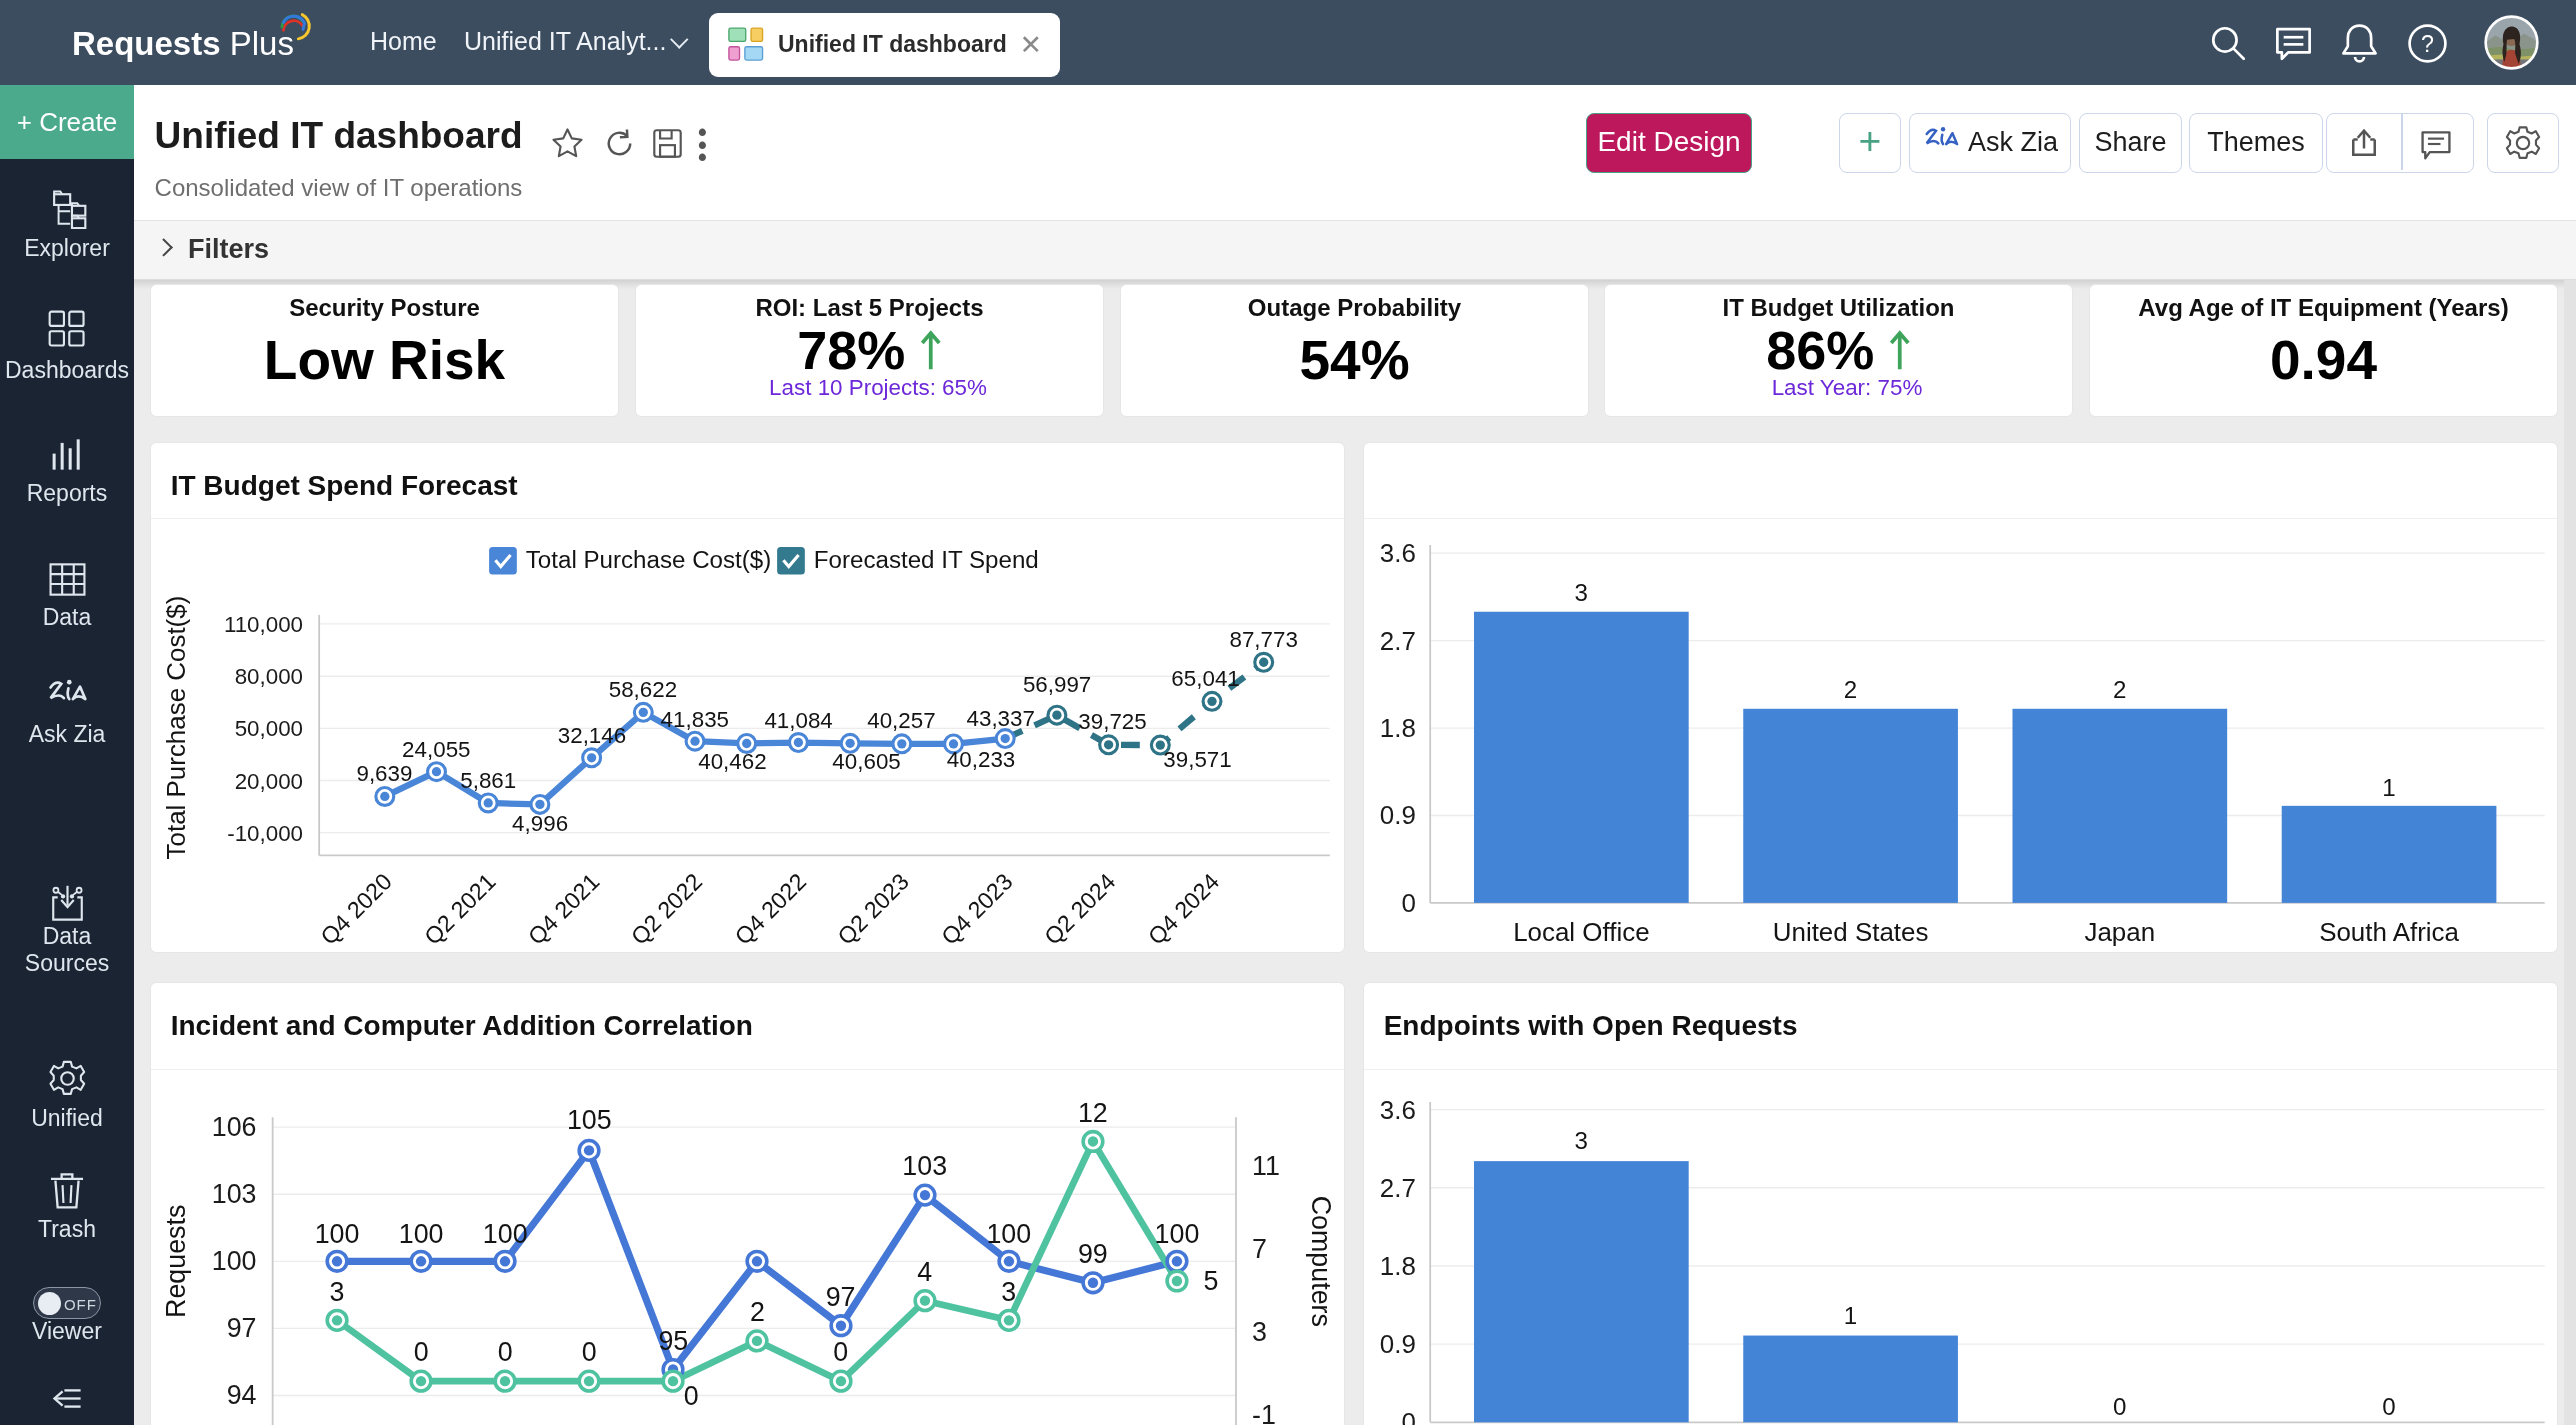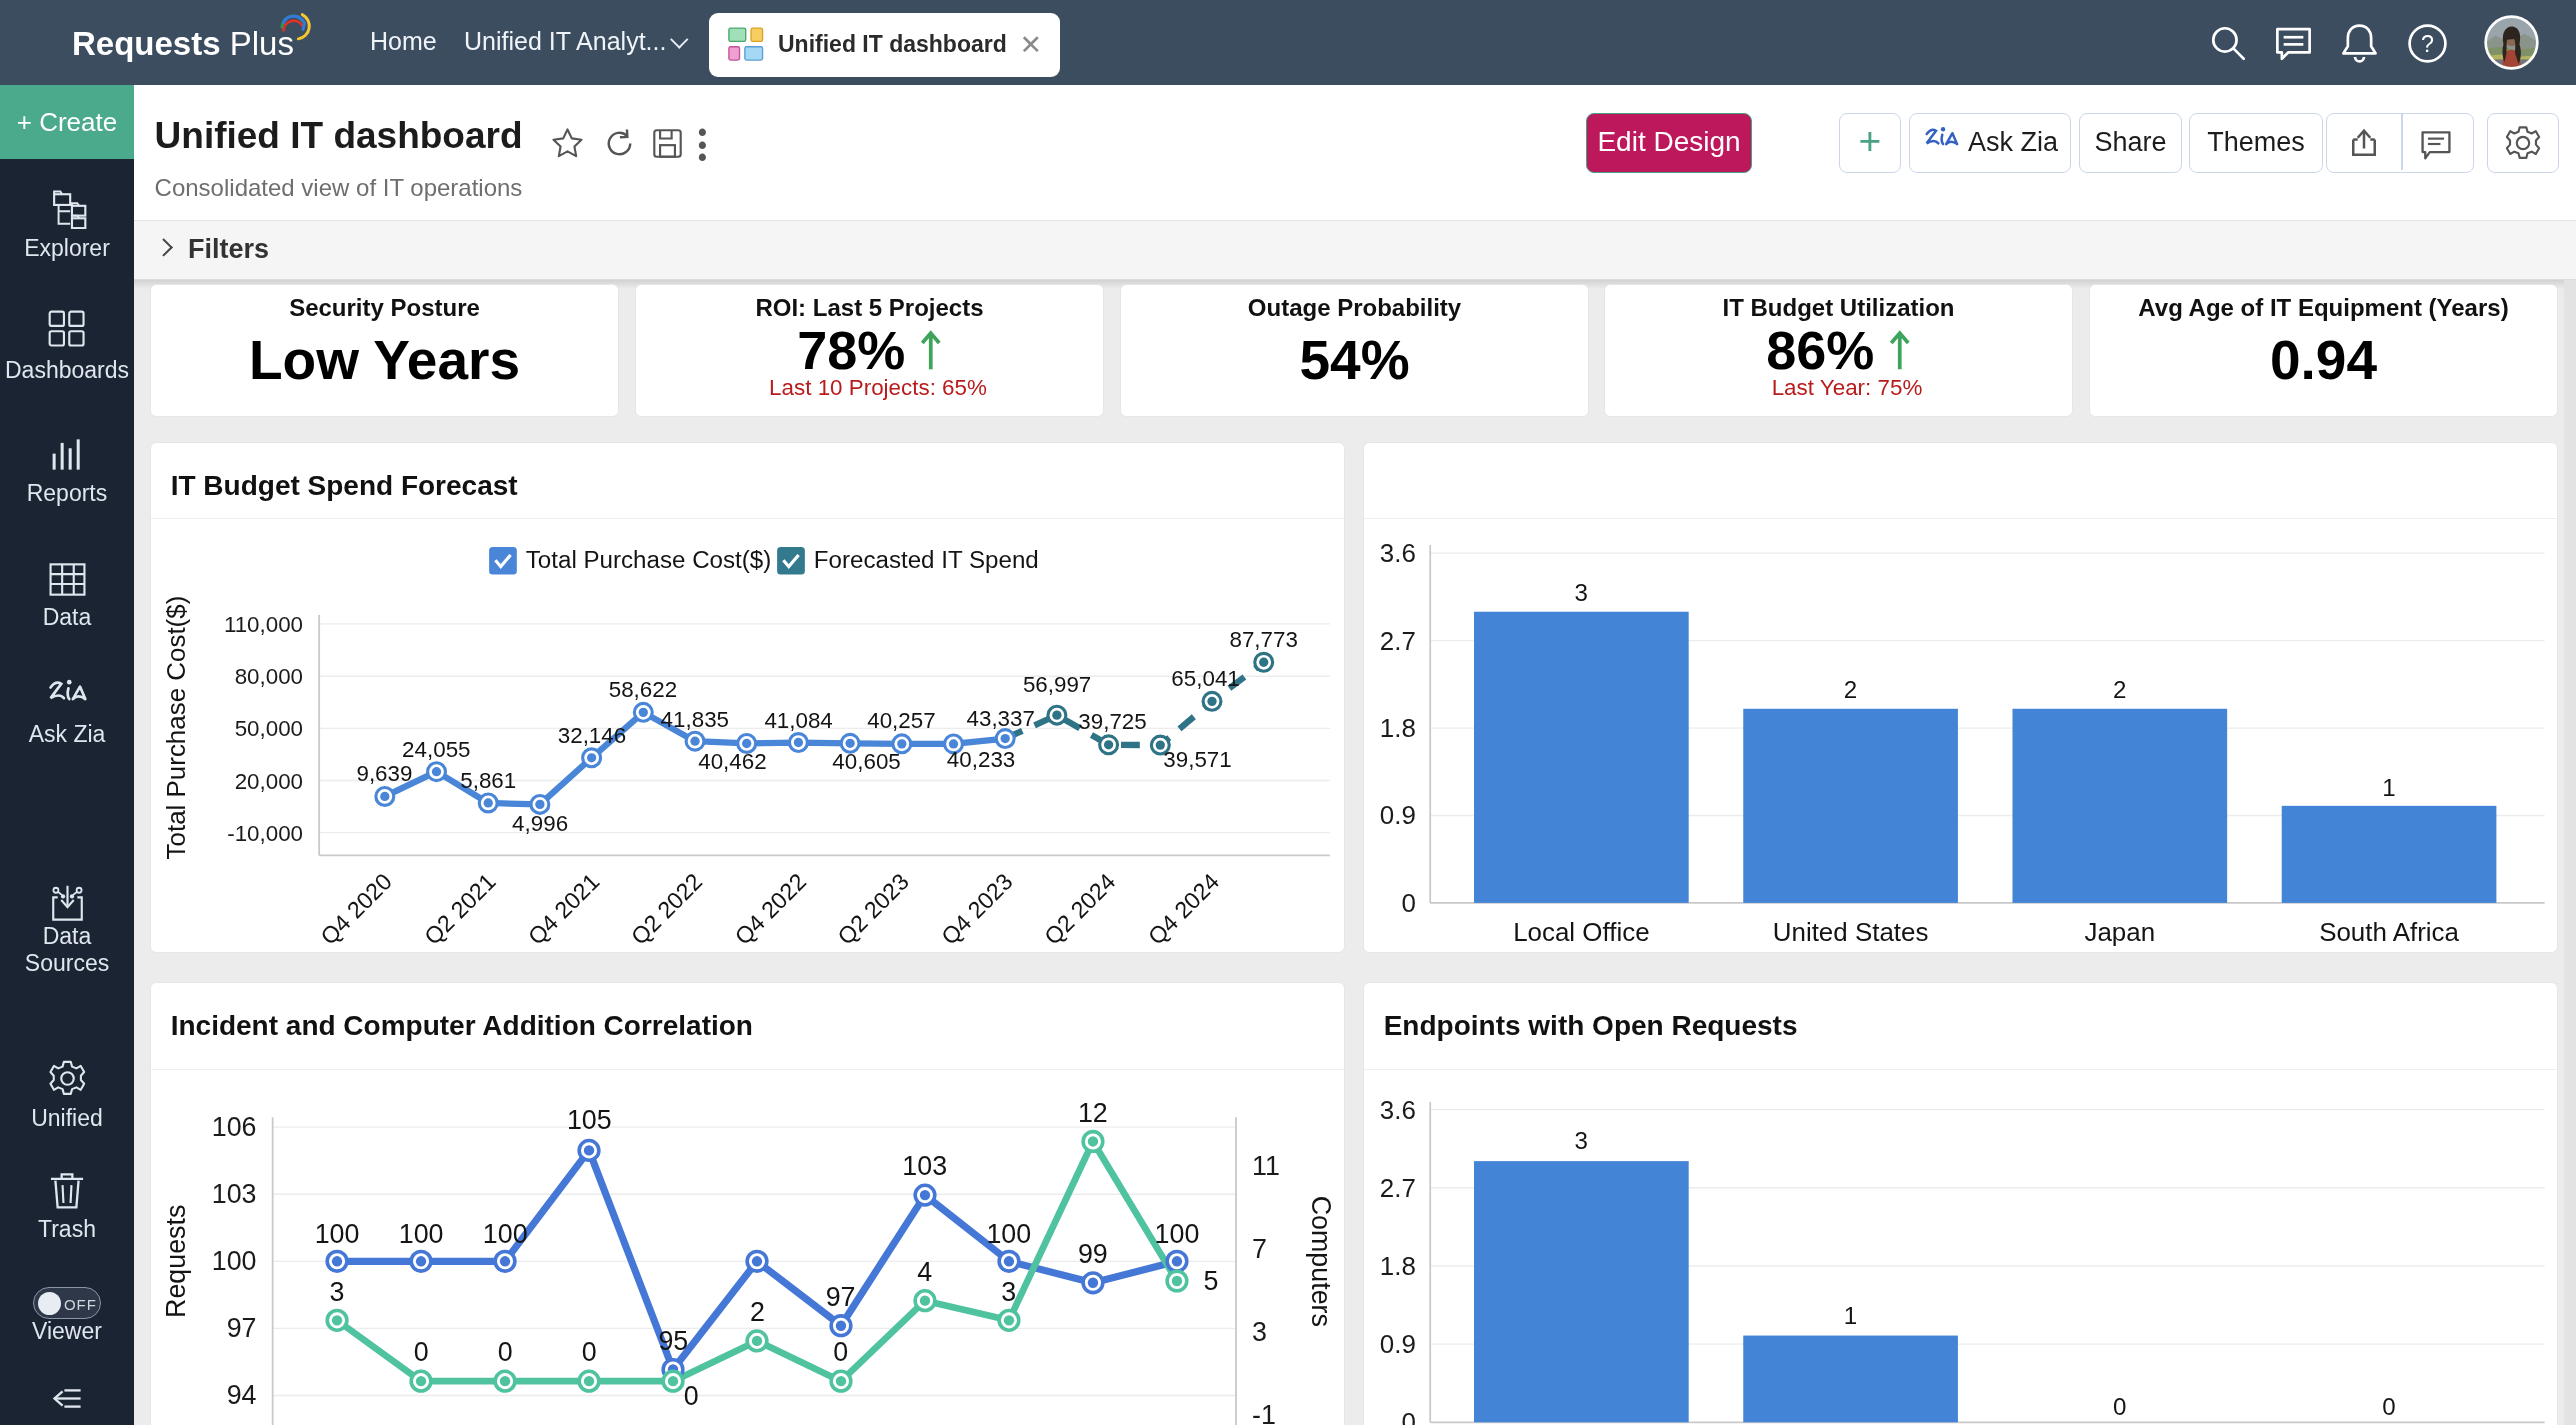--- a/index.html
+++ b/index.html
@@ -41,21 +41,21 @@
      border-right:2.7px solid #444; border-top:2.7px solid #444; transform:rotate(45deg); }
 
   
   #canvas { position:absolute; left:134px; top:280px; width:2442px; height:1146px; background:#ececec; }
   #canvas .shadow { position:absolute; left:0; top:0; width:2442px; height:9px;
      background:linear-gradient(#d2d2d2,rgba(210,210,210,0)); }
   .kpi { position:absolute; top:3.6px; width:469px; height:133px; background:#fff; border:0.9px solid #e6e6e6;
      border-radius:6.3px; text-align:center; }
   .kpi .t { margin-top:9.8px; font-size:24px; font-weight:700; color:#111; }
   .kpi .v { font-size:55px; font-weight:700; color:#000; }
-  .kpi .s { font-size:22.4px; color:#b91c1c;padding-left:17px; }
+  .kpi .s { font-size:22.4px; color:#6d28d9;padding-left:17px; }
   .panel { position:absolute; width:1195px; background:#fff; border:0.9px solid #e6e6e6; border-radius:6.3px; }
   .panel .pt { position:absolute; left:19.7px; top:27px; font-size:28px; font-weight:700; color:#111; }
   .panel .pdiv { position:absolute; left:0; width:100%; border-top:0.9px solid #efefef; }
   #scrolltrack { position:absolute; right:0; top:280px; width:12.5px; height:1146px; background:#e3e3e3; }
 </style>
 </head>
 <body>
 
 <div id="topbar">
   <div id="logo"><b>Requests</b> Plus</div>
@@ -258,21 +258,21 @@
 <div id="filterbar">
     <div class="chev"></div>
     <div class="lbl">Filters</div>
   </div>
 
 <div id="canvas">
   <div class="shadow"></div>
 
   <div class="kpi" style="left:16px">
     <div class="t">Security Posture</div>
-    <div class="v" style="margin-top:5.4px">Low Years</div>
+    <div class="v" style="margin-top:5.4px">Low Risk</div>
   </div>
   <div class="kpi" style="left:501px">
     <div class="t">ROI: Last 5 Projects</div>
     <div class="v" style="font-size:54px;margin-top:-3.6px">78% <svg style="vertical-align:-1.8px" width="21.5" height="41" viewBox="0 0 24 46">
           <path d="M12 44 V4 M2.5 14.5 L12 3.5 L21.5 14.5" fill="none" stroke="#3fa45b" stroke-width="4.2"></path>
         </svg></div>
     <div class="s" style="margin-top:-5.4px">Last 10 Projects: 65%</div>
   </div>
   <div class="kpi" style="left:986px">
     <div class="t">Outage Probability</div>

